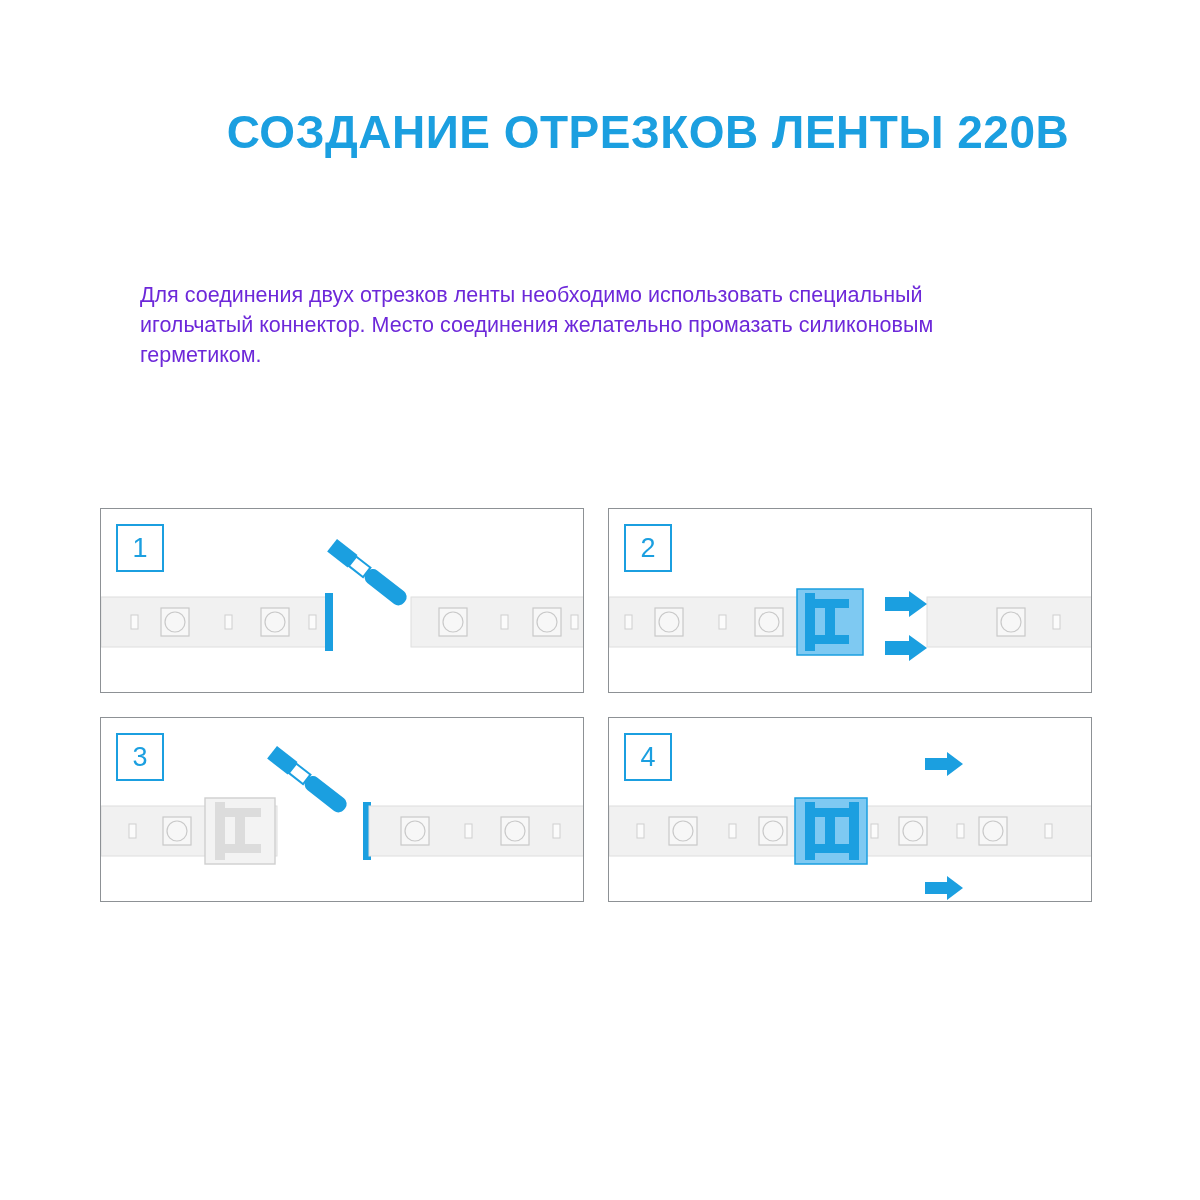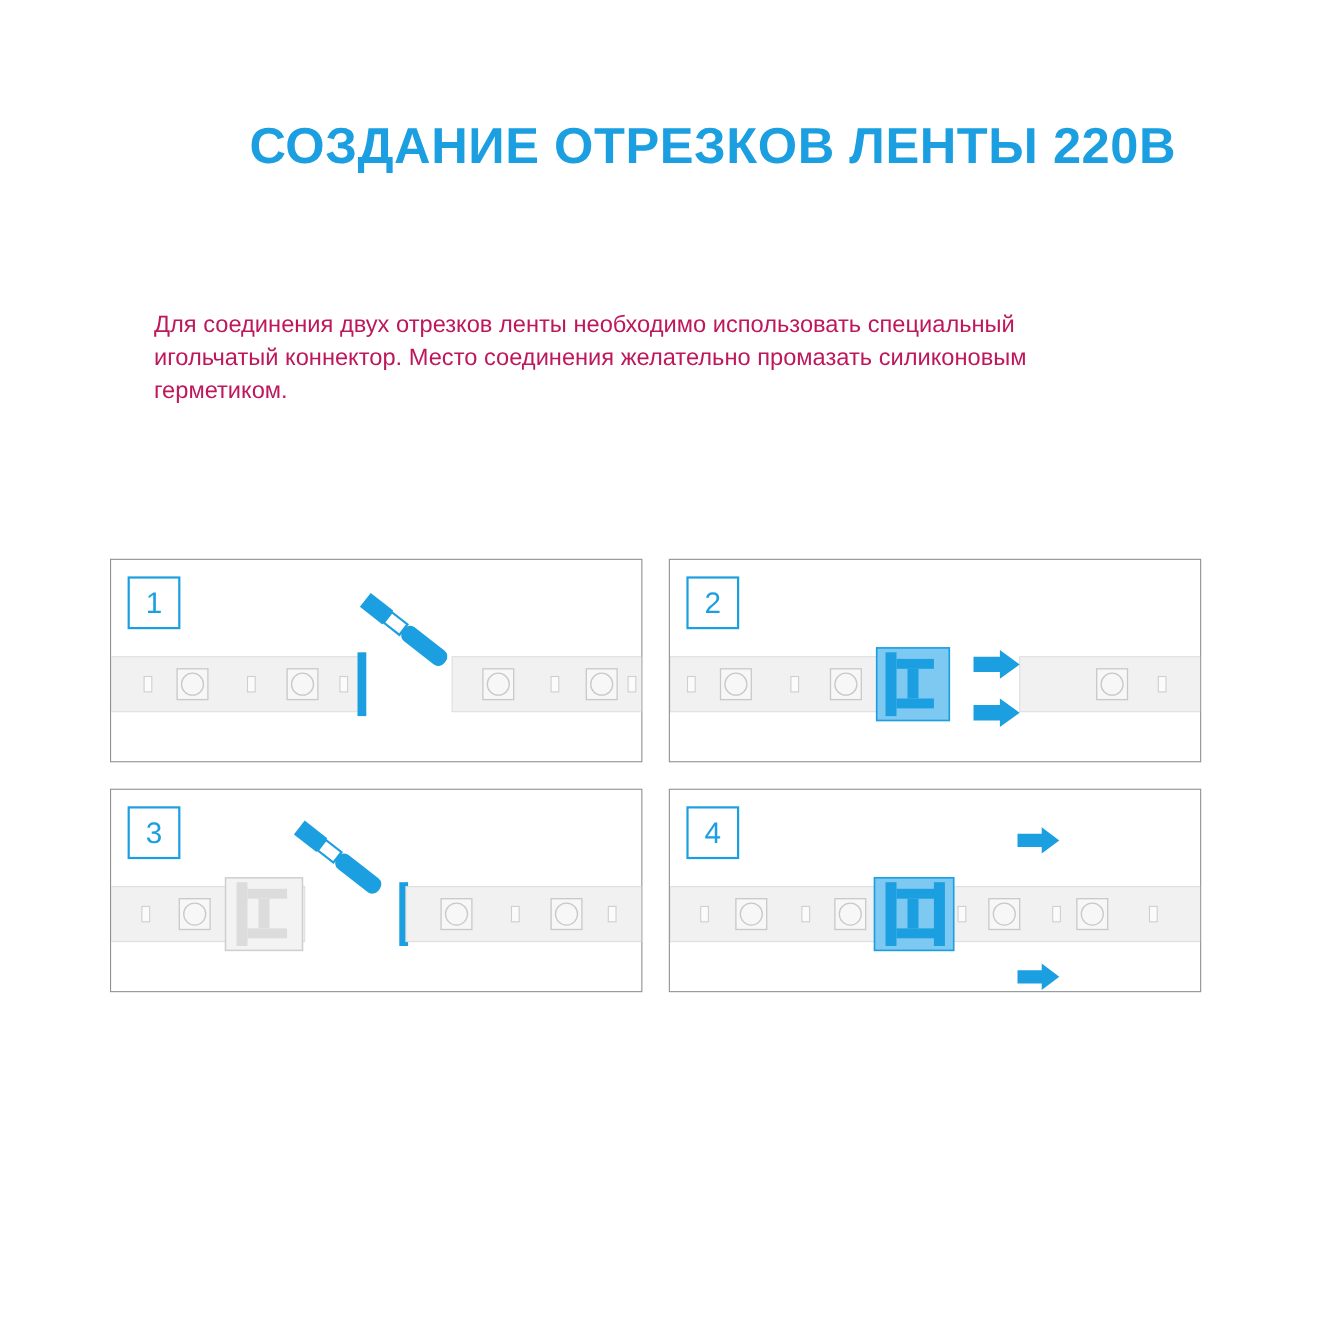--- a/index.html
+++ b/index.html
@@ -33,21 +33,21 @@
     font-family: "Liberation Sans", sans-serif;
     margin-left: 48px;
   }
   .intro {
     position: absolute;
     left: 140px;
     top: 280px;
     width: 900px;
     font-size: 21.5px;
     line-height: 30px;
-    color: #be185d;
+    color: #6d28d9;
   }
   .panels {
     position: absolute;
     left: 100px;
     top: 508px;
     width: 1000px;
     height: 400px;
   }
   .panel {
     position: absolute;

